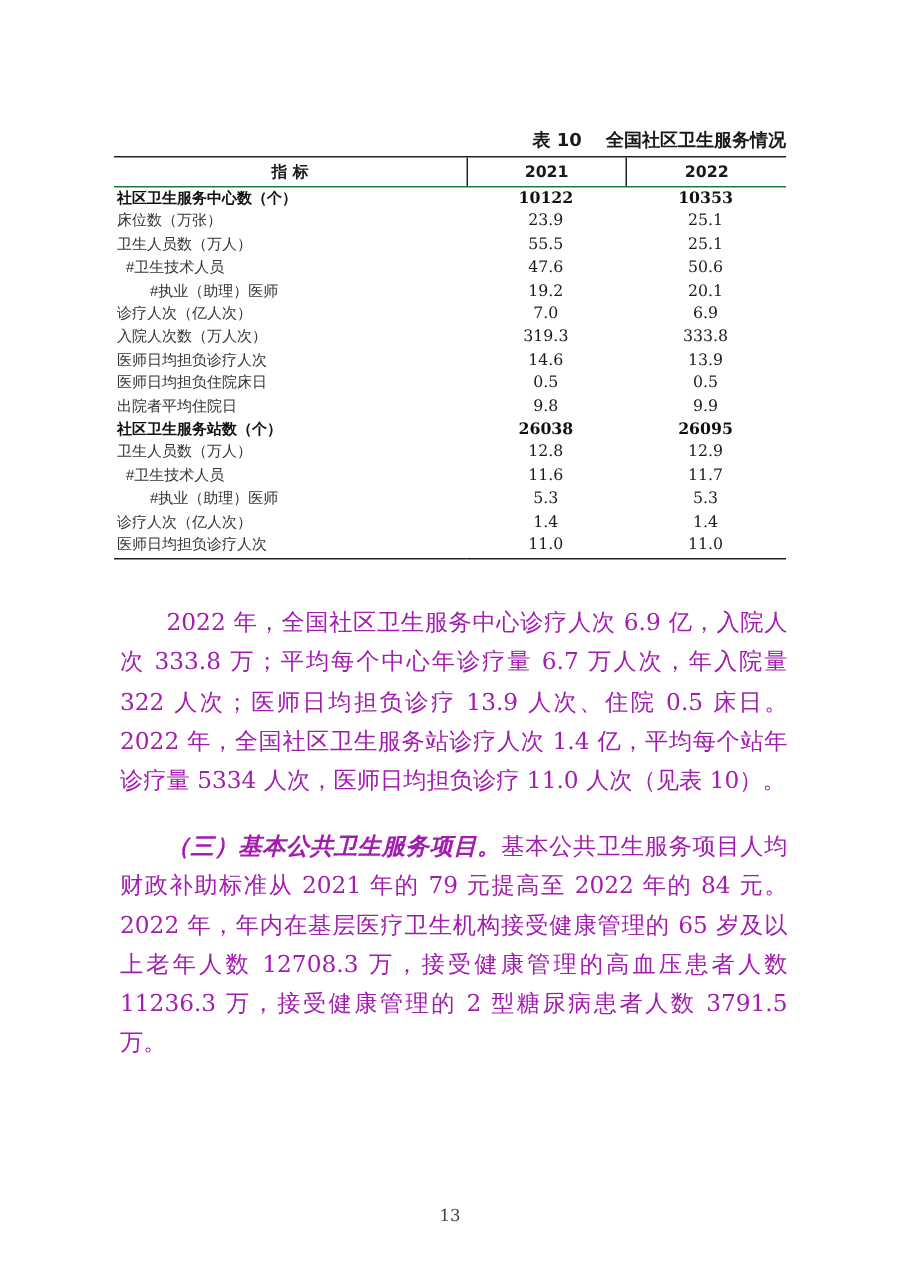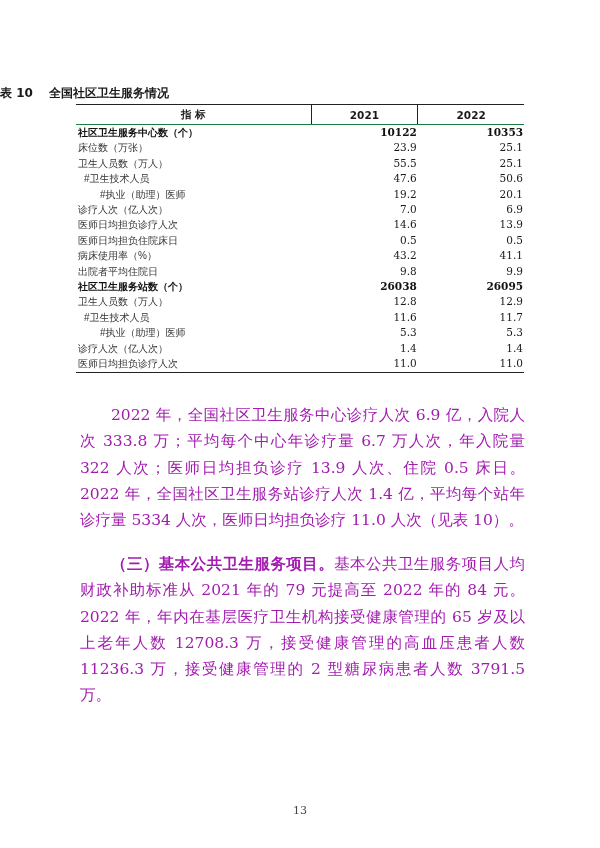--- a/index.html
+++ b/index.html
@@ -1,40 +1,40 @@
 <!DOCTYPE html>
 <html><head>
 <meta charset="utf-8">
 <style>
   html, body { margin: 0; padding: 0; background: #ffffff; }
   body { width: 600px; height: 848px; position: relative; overflow: hidden;
          font-family: "DejaVu Serif", "Liberation Serif", serif; color: #1a1a1a; }
-  .caption { position: absolute; top: 85px; left: 0; width: 524px; text-align: left;
+  .caption { position: absolute; top: 85px; left: 0; width: 524px; text-align: right;
              font-size: 12px; font-weight: bold; font-family: "DejaVu Sans", sans-serif; }
   .caption .num { margin-right: 12px; }
   table { position: absolute; top: 104px; left: 76px; width: 448px; border-collapse: collapse;
           font-size: 10.5px; }
   thead th { border-top: 1.5px solid #222; border-bottom: 1px solid #15803d; height: 19px;
              font-weight: bold; font-family: "DejaVu Sans", sans-serif; font-size: 10.5px; padding: 0; }
   thead th + th { border-left: 1px solid #222; }
   th.c-ind { width: 235px; }
   th.c-y { width: 106px; }
   tbody td { height: 15.4px; padding: 0; line-height: 15.4px; white-space: nowrap; }
   tbody td.lab { padding-left: 2px; font-family: Liberation Sans, sans-serif; font-size: 10px; color: #333; }
-  tbody td.v { text-align: right; padding-right: 1px; font-size: 10.5px; }
+  tbody td.v { text-align: center; padding-right: 1px; font-size: 10.5px; }
   tr.bold td { font-weight: bold; color: #111; }
   tr.ind1 td.lab { padding-left: 8px; margin-left: 48px; }
   tr.ind2 td.lab { padding-left: 24px; }
   tbody tr:last-child td { border-bottom: 1.5px solid #222; }
   .para { position: absolute; left: 80px; width: 445px; font-size: 15.5px; line-height: 26.3px;
           text-align: justify; font-family: "DejaVu Serif", serif; color: #a21caf; }
   .para p { margin: 0; text-indent: 2em; }
   .p1 { top: 402px; }
   .p2 { top: 551px; }
-  .p2 .h { font-weight: bold; font-family: "DejaVu Sans", sans-serif; }
+  .p2 .h { font-weight: bold; font-family: "DejaVu Sans", sans-serif; font-style: italic; }
   .pageno { position: absolute; top: 804px; left: 0; width: 600px; text-align: center; font-size: 11px; color: #444; }
 </style>
 </head>
 <body>
 
 <div class="caption">
   <span class="num">表 10</span>
   <span>全国社区卫生服务情况</span>
 </div>
 
@@ -71,33 +71,33 @@
         <td class="lab">#执业（助理）医师</td>
         <td class="v">19.2</td>
         <td class="v">20.1</td>
       </tr>
       <tr>
         <td class="lab">诊疗人次（亿人次）</td>
         <td class="v">7.0</td>
         <td class="v">6.9</td>
       </tr>
       <tr>
+        <td class="lab">入院人次数（万人次）</td>
+        <td class="v">319.3</td>
+        <td class="v">333.8</td>
+      </tr>
+      <tr>
         <td class="lab">医师日均担负诊疗人次</td>
         <td class="v">14.6</td>
         <td class="v">13.9</td>
       </tr>
       <tr>
         <td class="lab">医师日均担负住院床日</td>
         <td class="v">0.5</td>
         <td class="v">0.5</td>
-      </tr>
-      <tr>
-        <td class="lab">病床使用率（%）</td>
-        <td class="v">43.2</td>
-        <td class="v">41.1</td>
       </tr>
       <tr>
         <td class="lab">出院者平均住院日</td>
         <td class="v">9.8</td>
         <td class="v">9.9</td>
       </tr>
       <tr class="bold">
         <td class="lab">社区卫生服务站数（个）</td>
         <td class="v">26038</td>
         <td class="v">26095</td>

